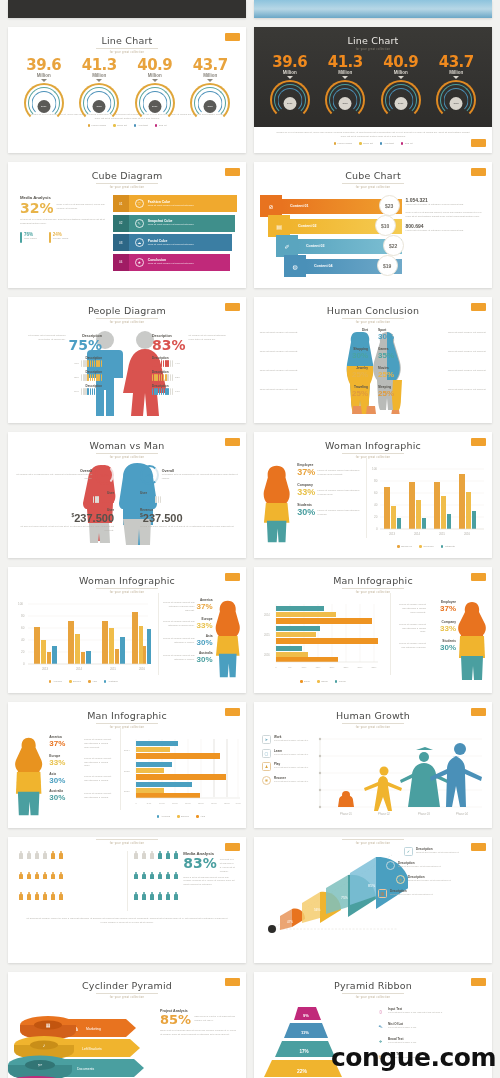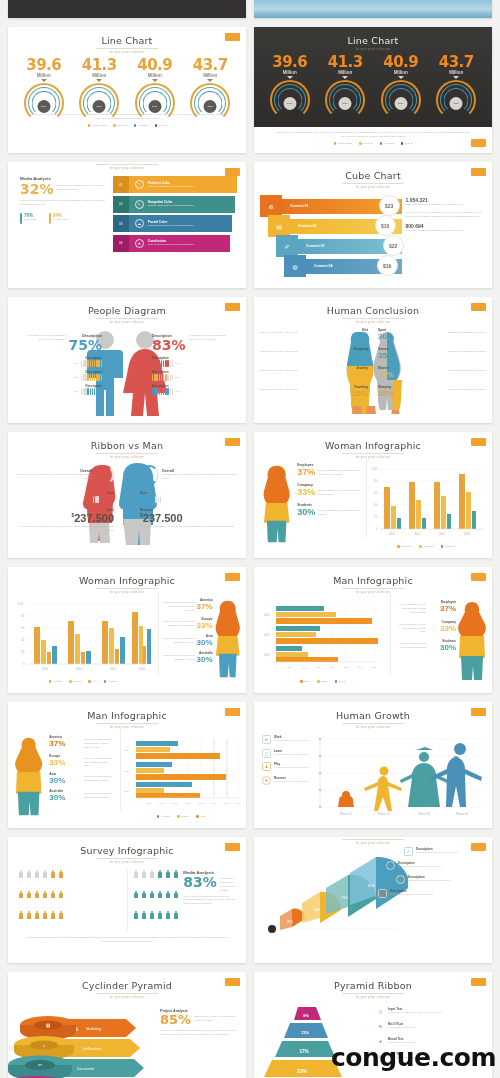--- a/index.html
+++ b/index.html
@@ -238,20 +238,21 @@
         </div>
       <div class="lg">
           <span class="dot" style="background:#c0297a"></span>
           <span>Sed Ut</span>
         </div>
     </div>
   </div>
 
   <div class="slide">
     <div class="corner"></div>
+    <div class="title">Cube Diagram</div>
     <div class="rule"></div>
     <div class="sub">for your great collection</div>
     <div class="two" style="padding-top:6px">
       <div style="width:44%;padding-left:12px">
         <div class="h5">Media Analysis</div>
         <div style="display:flex;align-items:flex-start;gap:3px;margin-top:1px">
           <div class="big" style="color:#e8b44a">32%</div>
           <div class="lorem l" style="padding-top:2px">Nunc a sit in a ut gravida laoreet, lorem nisi congue at eleifend.</div>
         </div>
         <div class="lorem l" style="margin-top:3px">Ut quis sit in a nunc at lacinia dui. amet sit sed tristique blandit nunc est sit ut consequat dictum nunc.</div>
@@ -568,21 +569,21 @@
             <div style="font-size:8px;font-weight:bold;color:#e09b3d">25%</div>
             </div>
           <div class="lorem l" style="width:40px;padding-top:3px">Nulla sit amet congue elit placerat.</div>
         </div>
       </div>
     </div>
   </div>
 
   <div class="slide">
     <div class="corner"></div>
-    <div class="title">Ribbon vs Man</div>
+    <div class="title">Woman vs Man</div>
     <div class="rule"></div>
     <div class="sub">for your great collection</div>
     <div style="position:relative;height:96px">
       <svg width="104" height="86" viewBox="0 0 104 86" style="position:absolute;left:50%;top:2px;transform:translateX(-50%)">
         <path d="M26 4 c-8 0 -12 6 -13 14 l-5 24 c0 4 2 6 4 6 l1 14 h6 l1 18 h10 l2-18 h5 l1-20 c2-2 3-6 2-10 l-2-16 c0-7 -4-12 -12-12z" fill="#d9534f"></path>
         <path d="M14 62 h20 l1 20 h-10 l-1-10 -1 10 h-8z" fill="#c8c9c6"></path>
         <path d="M62 2 c-9 0 -14 6 -14 14 l-4 26 c0 4 2 6 4 6 v16 h8 l1 20 h12 l1-20 h8 V48 c2 0 4-2 4-6 l-4-26 c0-8 -5-14 -16-14z" fill="#4c9ec4"></path>
         <path d="M48 58 h28 l-1 26 h-10 l-1-16 -1 16 h-12z" fill="#c8c9c6"></path>
       </svg>
       <div style="position:absolute;left:6px;top:6px;width:100px;text-align:right">
@@ -1114,21 +1115,20 @@
               <text x="112" y="80">Phase 03</text>
               <text x="150" y="80">Phase 04</text>
           </g>
         </svg>
       </div>
     </div>
   </div>
 
   <div class="slide">
     <div class="corner"></div>
-    <div class="title">Survey Infographic</div>
     <div class="rule"></div>
     <div class="sub">for your great collection</div>
     <div style="display:flex;padding:6px 10px 0;gap:6px">
       <div style="display:flex;gap:4px;flex:1">
         <div class="people-grid">
           <div class="pfig">
               <i style="background:#d8d5ce"></i>
               <b style="background:#d8d5ce"></b>
             </div>
           <div class="pfig">

